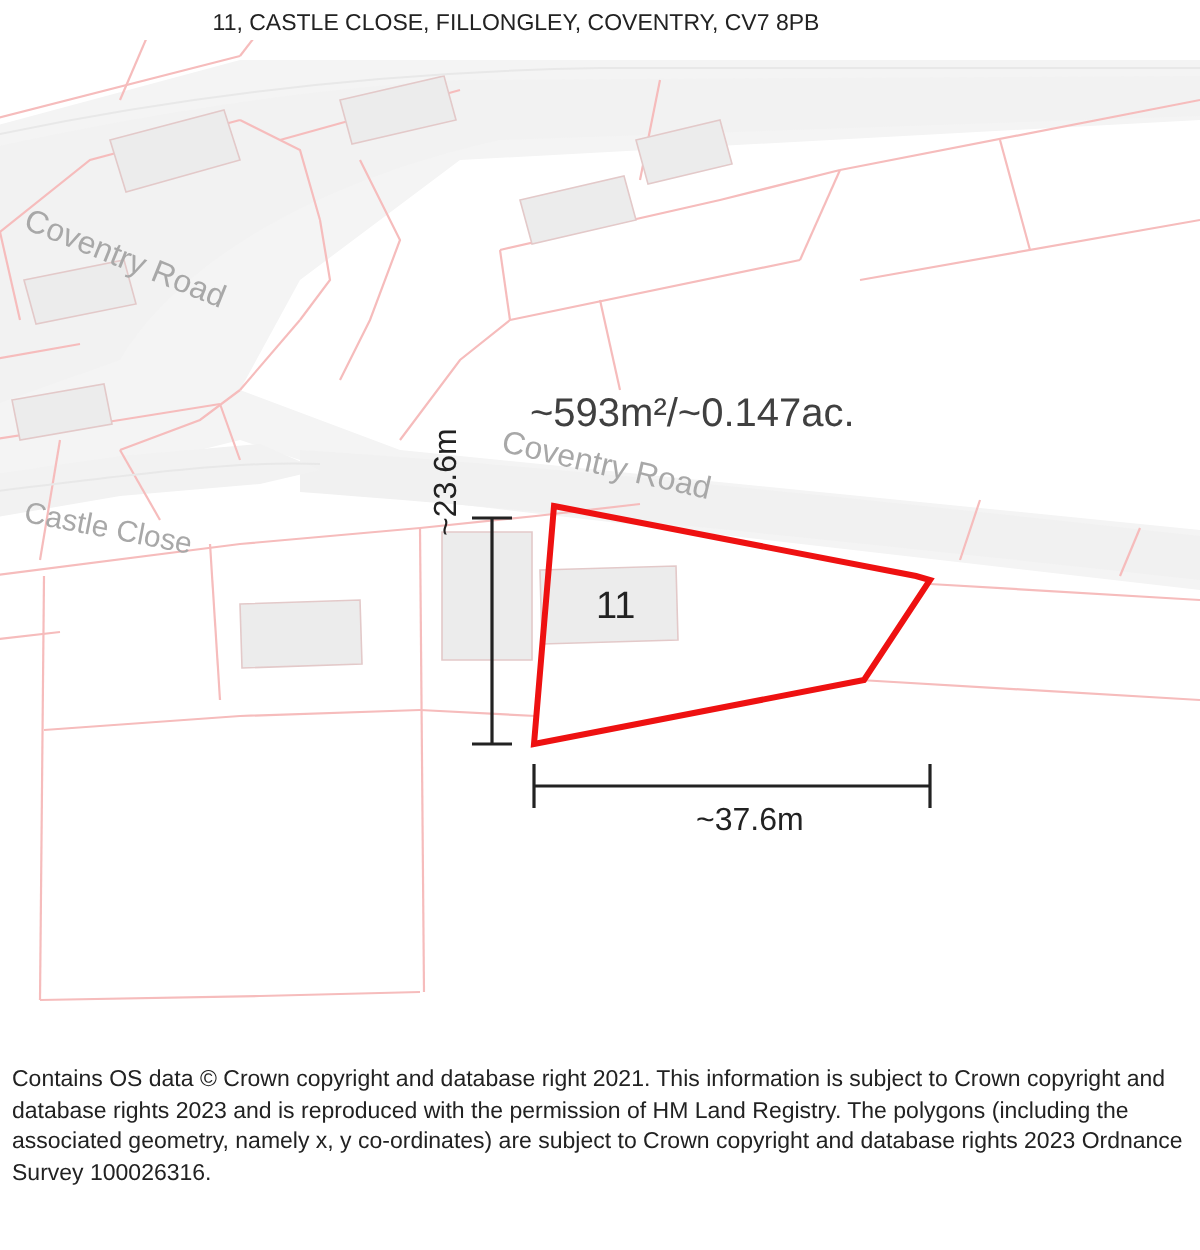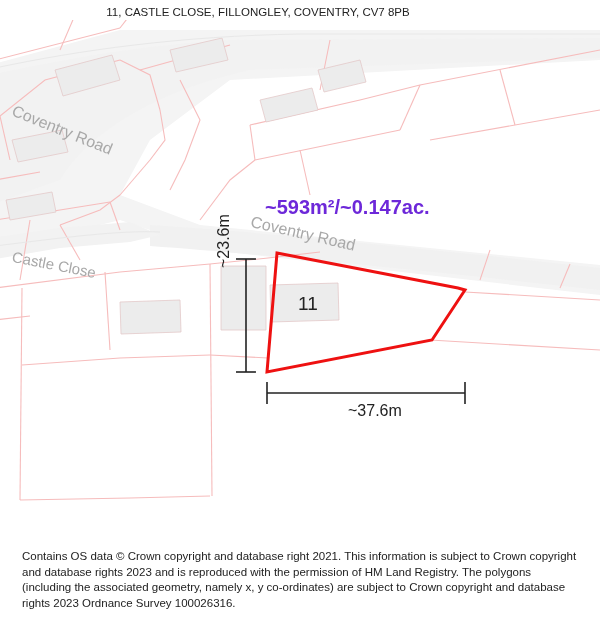--- a/index.html
+++ b/index.html
@@ -70,22 +70,22 @@
     top: 228px;
     transform: rotate(11deg);
     transform-origin: left top;
     font-size: 15px;
   }
   .area-label {
     position: absolute;
     left: 265px;
     top: 176px;
     font-size: 20px;
-    font-weight: bold;
-    color: #6d28d9;
+    font-weight: normal;
+    color: #404040;
     white-space: nowrap;
   }
   .plot-number {
     position: absolute;
     left: 298px;
     top: 273px;
     font-size: 19px;
     color: #222222;
   }
   .dim-horizontal-label {
@@ -108,21 +108,21 @@
   }
   .footer {
     position: absolute;
     left: 0;
     top: 533px;
     width: 600px;
     padding: 0 6px;
     box-sizing: border-box;
   }
   .footer p {
-    margin: 16px;
+    margin: 0;
     font-size: 11.5px;
     line-height: 15.5px;
     color: #222222;
   }
 </style>
 </head>
 <body>
 
 <div class="header">
   <div class="title">11, CASTLE CLOSE, FILLONGLEY, COVENTRY, CV7 8PB</div>

